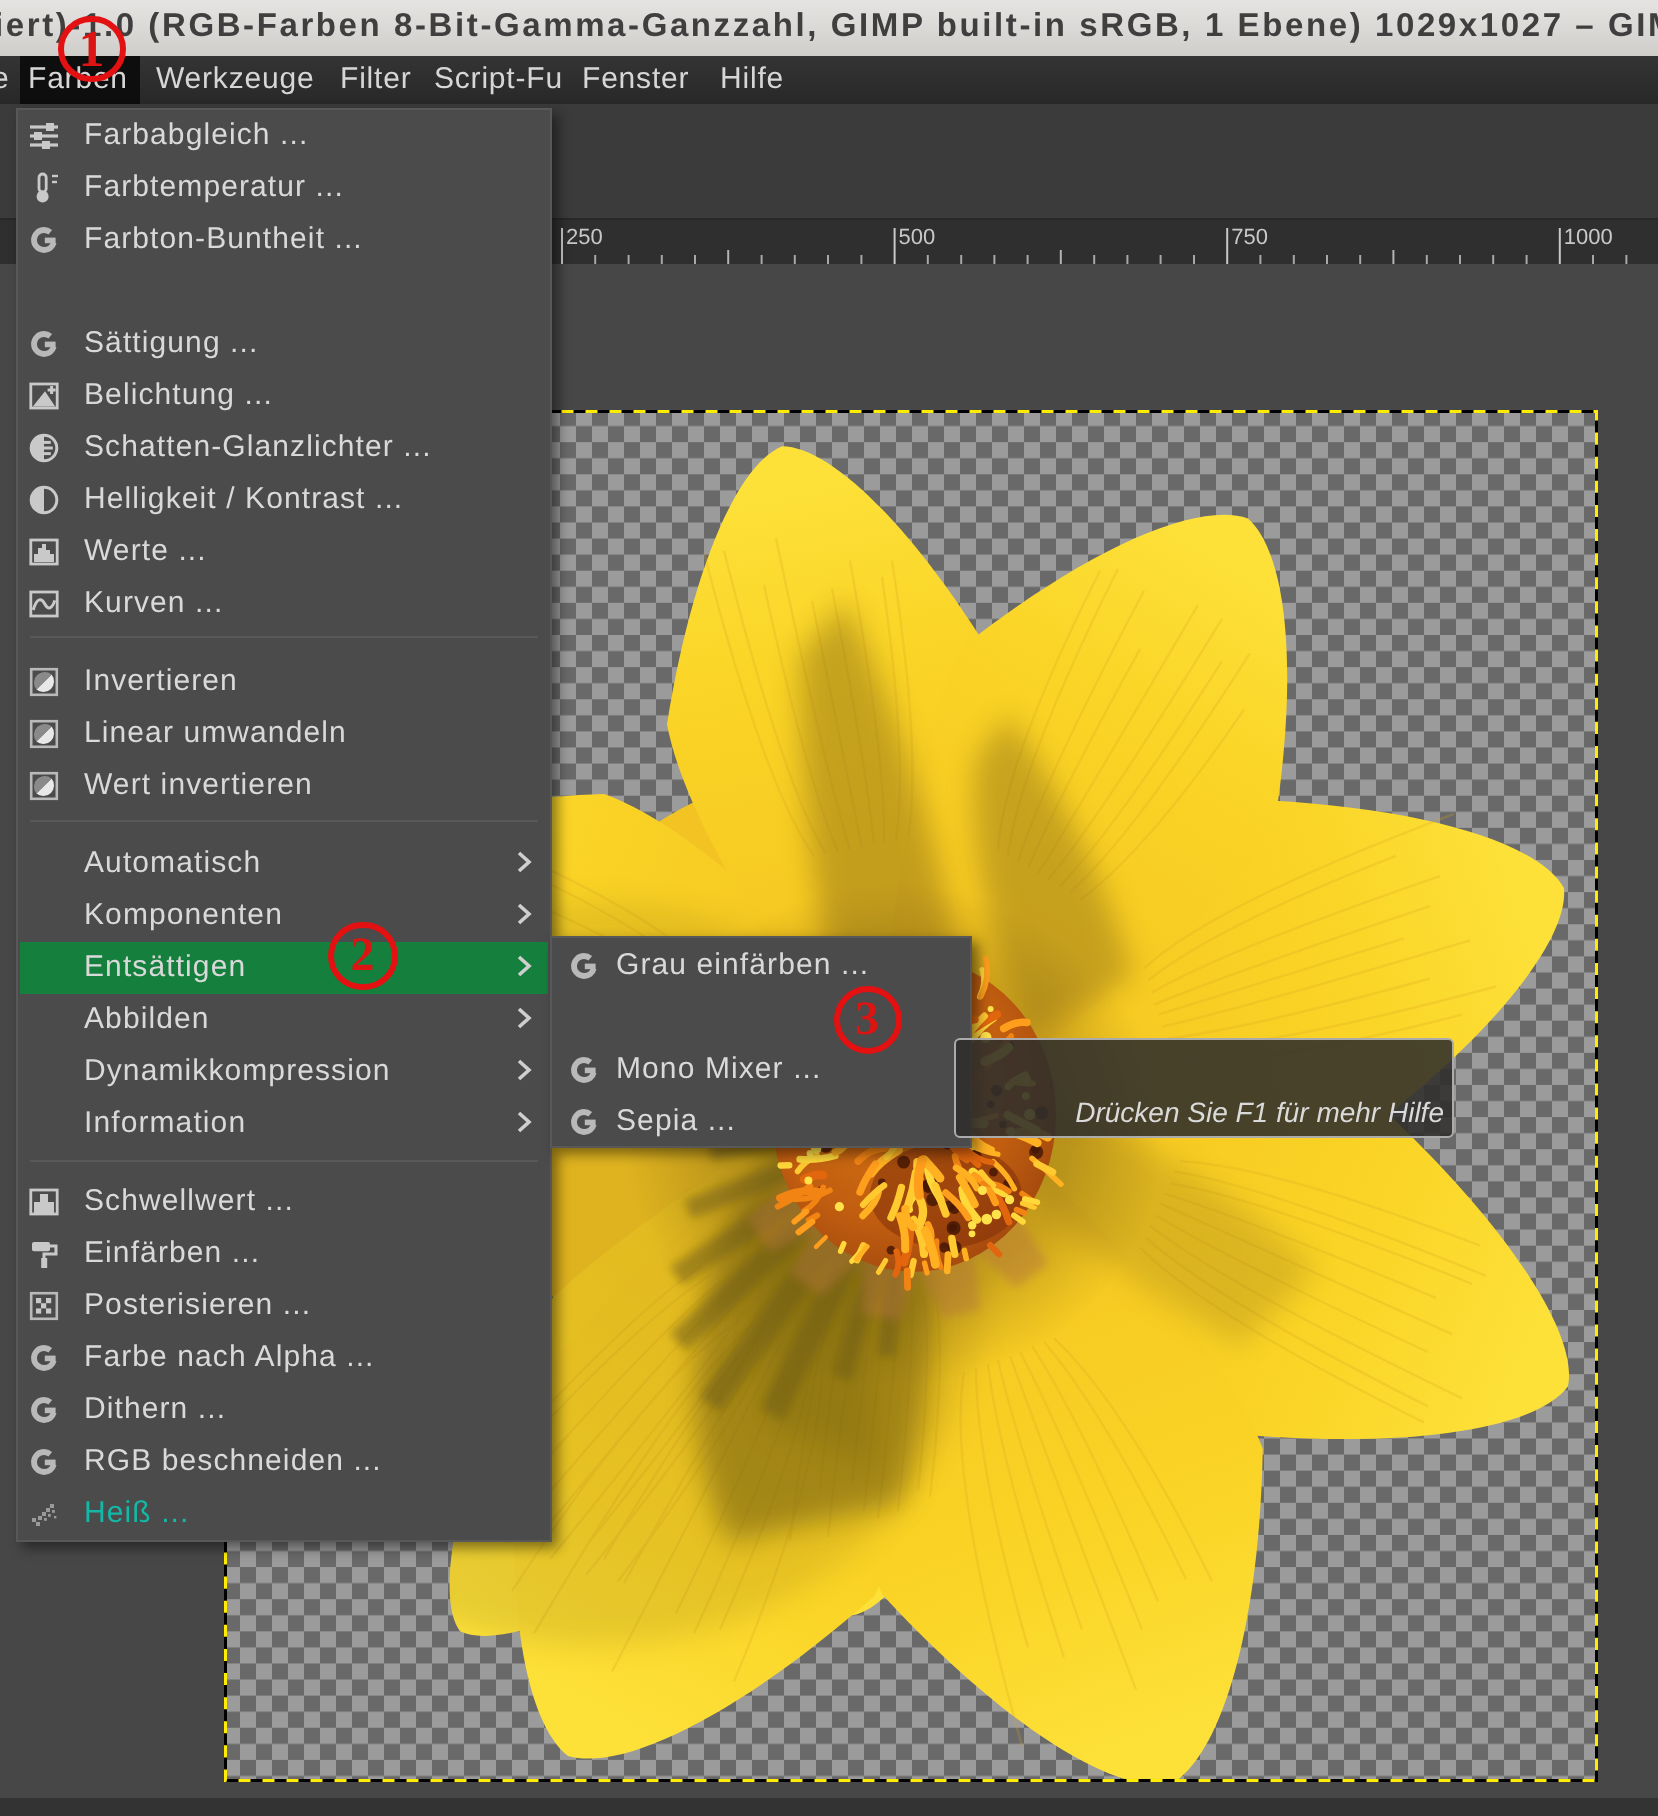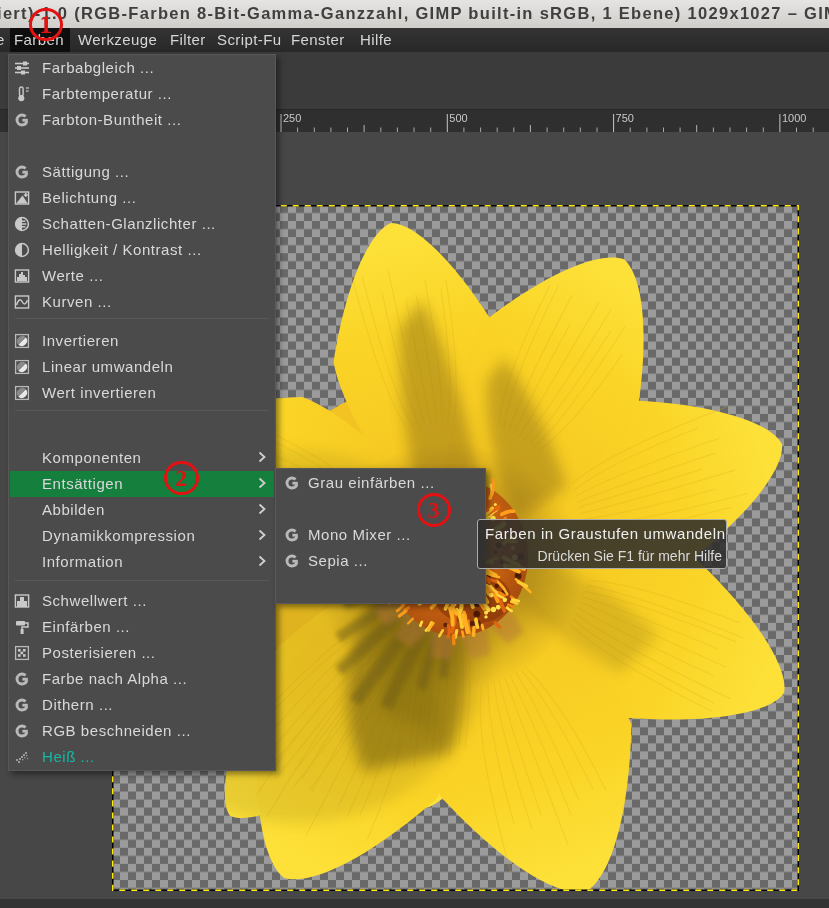--- a/index.html
+++ b/index.html
@@ -13,27 +13,27 @@
 .canvas{position:absolute;left:0;top:132px;width:829px;height:767px;background:#474747}
 .botbar{position:absolute;left:0;top:899px;width:829px;height:9px;background:#333333}
 .image{position:absolute;left:112px;top:205px;width:687px;height:686px}
 .menu{position:absolute;left:8px;top:54px;width:268px;height:717px;background:#4b4b4b;border:1px solid #585858;box-shadow:3px 3px 6px rgba(0,0,0,0.45)}
 .mi{position:absolute;left:1px;width:264px;height:26px;color:#d9d9d9;font-size:15px;letter-spacing:0.55px}
 .mi .txt{position:absolute;left:32px;top:4px;white-space:nowrap}
 .mi .ic{position:absolute;left:4px;top:5px;width:16px;height:16px}
 .mi .arr{position:absolute;right:8px;top:6px}
 .sep{position:absolute;left:6px;width:254px;height:1px;background:#585858}
 .hl{background:#15803d}
-.submenu{position:absolute;left:275px;top:468px;width:211px;height:136px;background:#4b4b4b;border:1px solid #585858;box-shadow:3px 3px 6px rgba(0,0,0,0.45)}
+.submenu{position:absolute;left:275px;top:468px;width:211px;height:106px;background:#4b4b4b;border:1px solid #585858;box-shadow:3px 3px 6px rgba(0,0,0,0.45)}
 .si{position:absolute;left:1px;width:207px;height:26px;color:#d9d9d9;font-size:15px;letter-spacing:0.55px}
 .si .txt{position:absolute;left:31px;top:4px;white-space:nowrap}
 .si .ic{position:absolute;left:7px;top:5px;width:16px;height:16px}
 .tooltip{position:absolute;left:477px;top:519px;width:250px;height:50px;background:rgba(47,45,43,0.88);border:1px solid #ababab;border-radius:3px;color:#f0f0f0}
 .tt1{position:absolute;left:7px;top:5px;font-size:15px;white-space:nowrap;letter-spacing:0.6px}
-.tt2{position:absolute;right:4px;top:28px;font-size:14px;color:#dadada}
+.tt2{position:absolute;right:4px;top:28px;font-size:14px;font-style:italic;color:#dadada}
 .circ{position:absolute;border:3.5px solid #e31111;border-radius:50%;color:#dc1412;text-align:center;font-family:"Liberation Serif",serif;font-weight:bold}
 </style></head><body>
 <div class="canvas"></div>
 <div class="image"><svg width="687" height="686" viewBox="0 0 687 683" preserveAspectRatio="none">
 <defs>
 <pattern id="chk" width="16" height="16" patternUnits="userSpaceOnUse">
 <rect width="16" height="16" fill="#9b9b9b"></rect>
           <rect x="8" width="8" height="8" fill="#696969"></rect>
           <rect y="8" width="8" height="8" fill="#696969"></rect>
 </pattern>
@@ -621,20 +621,26 @@
     </div>
 <div class="mi" style="top:325px">
       <svg class="ic" viewBox="0 0 16 16" width="16" height="16">
         <rect x="1.6" y="1.6" width="12.8" height="12.8" fill="none" stroke="#b9b9b9" stroke-width="1.3"></rect>
         <path d="M11.8,4.2 A5.4,5.4 0 0 1 4.2,11.8 Z" fill="#e8e8e8"></path>
         <path d="M11.8,4.2 A5.4,5.4 0 0 0 4.2,11.8 Z" fill="#8a8a8a"></path>
       </svg>
       <span class="txt">Wert invertieren</span>
     </div>
 <div class="sep" style="top:355px"></div>
+<div class="mi" style="top:364px">
+      <span class="txt">Automatisch</span>
+      <svg class="arr" width="8" height="12" viewBox="0 0 8 12">
+        <path d="M1.5,1.5 L6.5,6 L1.5,10.5" fill="none" stroke="#cfcfcf" stroke-width="1.8"></path>
+      </svg>
+    </div>
 <div class="mi" style="top:390px">
       <span class="txt">Komponenten</span>
       <svg class="arr" width="8" height="12" viewBox="0 0 8 12">
         <path d="M1.5,1.5 L6.5,6 L1.5,10.5" fill="none" stroke="#cfcfcf" stroke-width="1.8"></path>
       </svg>
     </div>
 <div class="mi hl" style="top:416px">
       <span class="txt">Entsättigen</span>
       <svg class="arr" width="8" height="12" viewBox="0 0 8 12">
         <path d="M1.5,1.5 L6.5,6 L1.5,10.5" fill="none" stroke="#cfcfcf" stroke-width="1.8"></path>
@@ -744,18 +750,17 @@
     </div>
 <div class="si" style="top:79px">
       <svg class="ic" viewBox="0 0 16 16" width="16" height="16">
         <circle cx="8" cy="8" r="5" fill="none" stroke="#b9b9b9" stroke-width="2.9" pathLength="32" stroke-dasharray="26.7 5.3" stroke-dashoffset="-1.3"></circle>
         <rect x="8.4" y="6.8" width="5.4" height="2.8" fill="#b9b9b9"></rect>
       </svg>
       <span class="txt">Sepia ...</span>
     </div>
   </div>
 <div class="tooltip">
-    <div class="tt1">Farben in Graustufen umwandeln</div>
     <div class="tt2">Drücken Sie F1 für mehr Hilfe</div>
   </div>
 <div class="circ" style="left:29px;top:7.5px;width:33.5px;height:33.5px;font-size:26px;line-height:28px">1</div>
 <div class="circ" style="left:164px;top:460.5px;width:34.5px;height:34.5px;font-size:24px;line-height:29px">2</div>
 <div class="circ" style="left:416.5px;top:492.5px;width:34px;height:34px;font-size:24px;line-height:28px">3</div>
 
 </body></html>

